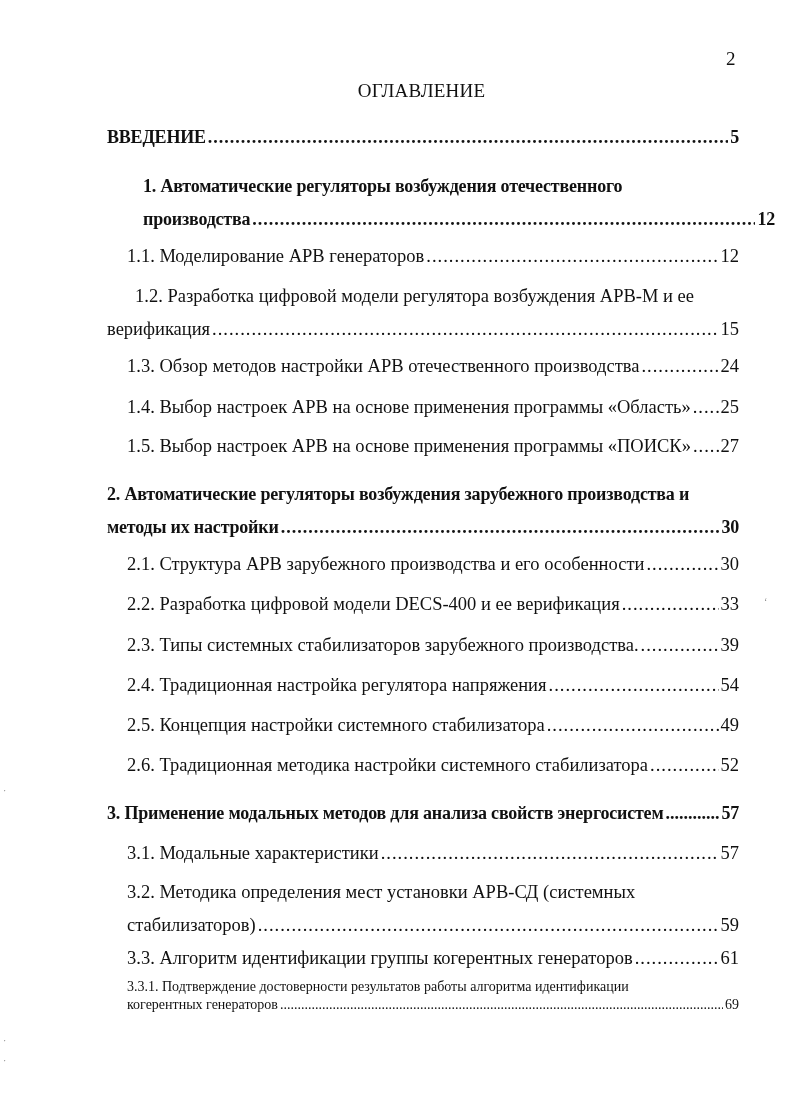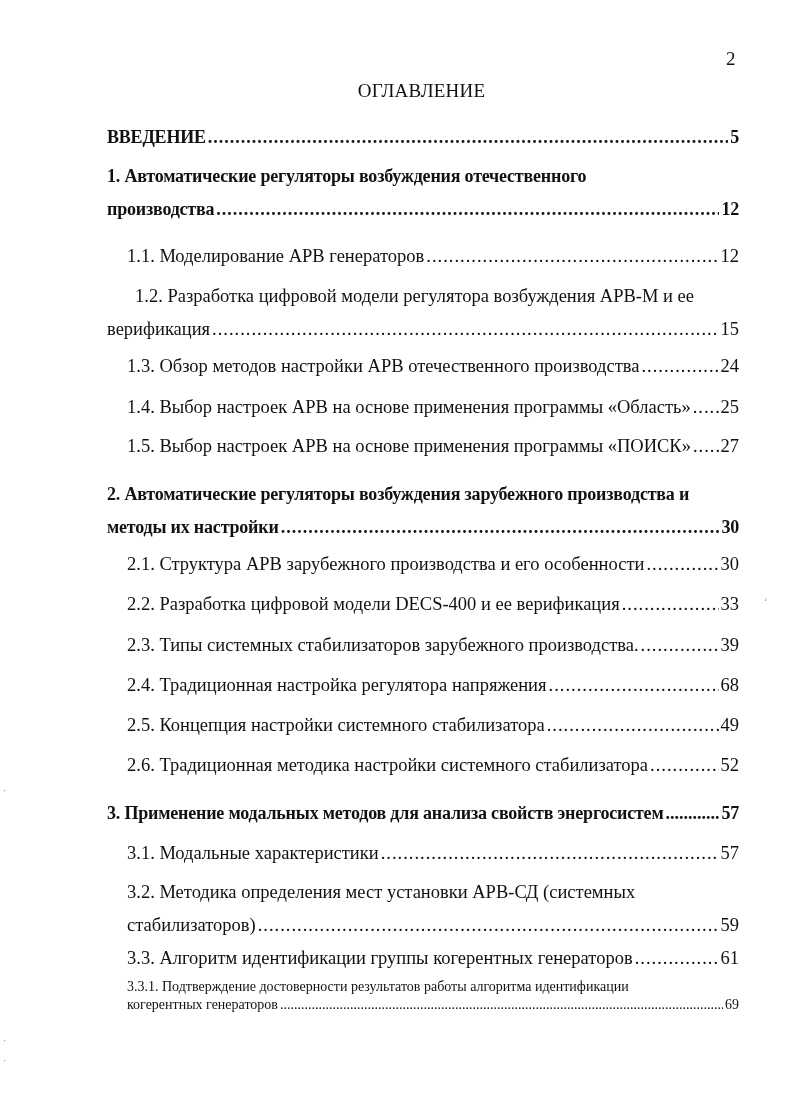--- a/index.html
+++ b/index.html
@@ -78,21 +78,21 @@
 <div class="toc">
 
   <div class="entry bold" style="top:121px;">
     <div class="line">
       <span class="txt">ВВЕДЕНИЕ</span>
       <span class="dots"></span>
       <span class="pg">5</span>
     </div>
   </div>
 
-  <div class="entry bold" style="top:160px;">
+  <div class="entry bold" style="top:170px;margin-left:36px;">
     <div class="plain">1. Автоматические регуляторы возбуждения отечественного</div>
     <div class="line" style="margin-top:0px;">
       <span class="txt">производства</span>
       <span class="dots"></span>
       <span class="pg">12</span>
     </div>
   </div>
 
   <div class="entry sub" style="top:240px;">
     <div class="line">
@@ -165,21 +165,21 @@
       <span class="txt">2.3. Типы системных стабилизаторов зарубежного производства.</span>
       <span class="dots"></span>
       <span class="pg">39</span>
     </div>
   </div>
 
   <div class="entry sub" style="top:669px;">
     <div class="line">
       <span class="txt">2.4. Традиционная настройка регулятора напряжения</span>
       <span class="dots"></span>
-      <span class="pg">68</span>
+      <span class="pg">54</span>
     </div>
   </div>
 
   <div class="entry sub" style="top:709px;">
     <div class="line">
       <span class="txt">2.5. Концепция настройки системного стабилизатора</span>
       <span class="dots"></span>
       <span class="pg">49</span>
     </div>
   </div>

